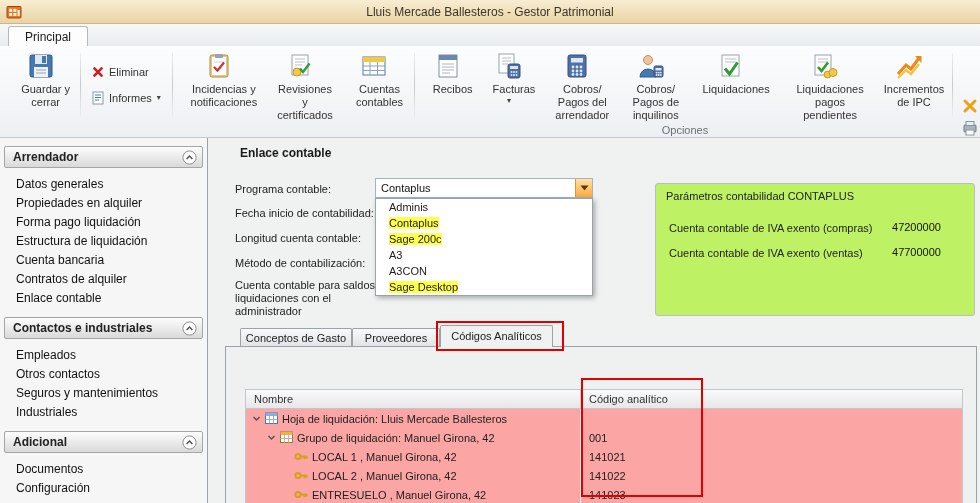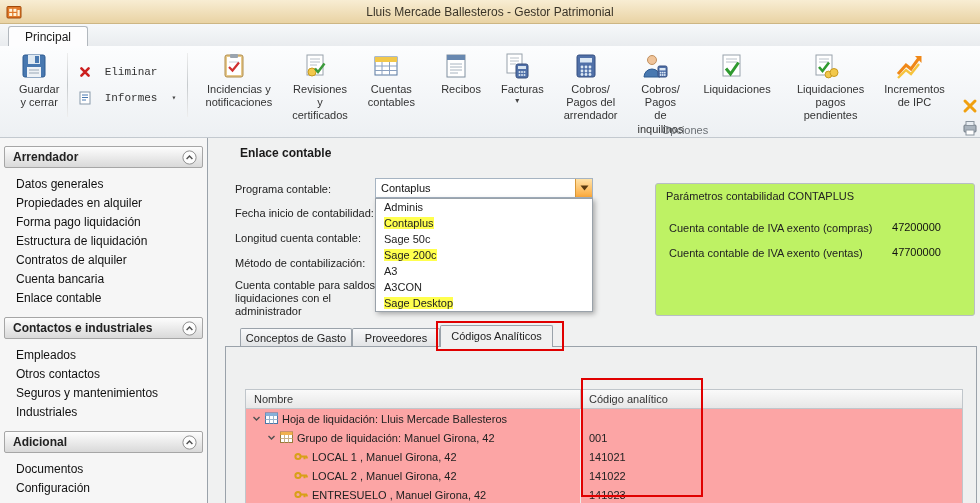--- a/index.html
+++ b/index.html
@@ -20,22 +20,22 @@
         border:1px solid #b2b8be;border-bottom:none;border-radius:3px 3px 0 0;color:#1a1a1a;cursor:pointer;}
   .ribbon{position:absolute;left:0;top:46px;width:100%;height:92px;
           background:linear-gradient(#fcfdfe,#edf0f3);border-bottom:1px solid #c3c9cf;}
   .ribbon-row{display:flex;align-items:flex-start;padding:2px 24px 0 4px;height:76px;}
   .vsep{width:1px;align-self:stretch;margin:5px 3px;background:linear-gradient(#eee,#c6cacd,#eee);}
   .bigbtn{display:flex;flex-direction:column;align-items:center;gap:3px;height:74px;
           padding:4px 5px 0;background:none;border:none;cursor:pointer;
           font-family:"Liberation Sans",sans-serif;font-size:11px;color:#333;}
   .blbl{text-align:center;line-height:1.2;max-width:78px;margin-left:10px;}
   .rb-stack{display:flex;flex-direction:column;gap:9px;padding:16px 4px 0;}
-  .smallbtn{display:flex;align-items:center;gap:14px;background:none;border:none;cursor:pointer;
-            font-family:Liberation Mono, monospace;font-size:11px;color:#333;padding:2px 4px;}
+  .smallbtn{display:flex;align-items:center;gap:5px;background:none;border:none;cursor:pointer;
+            font-family:Liberation Sans, sans-serif;font-size:11px;color:#333;padding:2px 4px;}
   .ddv{font-size:8px;color:#444;line-height:4px;}
   .ribbon-caption{position:absolute;left:640px;bottom:1px;width:90px;text-align:center;
                   font-size:11px;color:#6a6f74;}
   .ribbon-right{position:absolute;right:0;top:52px;width:20px;display:flex;flex-direction:column;
                 gap:6px;overflow:hidden;}
 
   
   .sidebar{position:absolute;left:0;top:138px;width:208px;height:365px;background:#f6f6f6;
            border-right:1px solid #9aa2aa;padding-top:8px;}
   .nav-group{margin:0 4px;}
@@ -51,21 +51,21 @@
   .flabel{position:absolute;font-size:11px;color:#222;white-space:nowrap;}
   .flabel.wrap{white-space:normal;line-height:13px;}
 
   .combo{position:absolute;height:20px;background:#fff;border:1px solid #a6b4c2;display:flex;}
   .combo-input{flex:1;border:none;outline:none;padding:0 5px;font:11px "Liberation Sans",sans-serif;
                color:#111;background:#fff;min-width:0;}
   .combo-btn{width:17px;display:flex;align-items:center;justify-content:center;cursor:pointer;
              background:linear-gradient(#ffe2a8,#fcaa3c);border-left:1px solid #d89838;}
   .droplist{position:absolute;background:#fff;border:1px solid #9aa2aa;z-index:50;
             box-shadow:2px 2px 5px rgba(0,0,0,.3);}
-  .opt{height:16px;line-height:16px;padding:0 8px;font-size:11px;cursor:pointer;white-space:nowrap;}
+  .opt{height:16px;line-height:16px;padding:0 13px;font-size:11px;cursor:pointer;white-space:nowrap;}
   .hl{background:#ffff4e;}
 
   .params{position:absolute;background:#bef264;border:1px solid #b8bec4;border-radius:3px;}
   .params-title{position:absolute;left:10px;top:6px;font-size:11px;color:#222;}
   .prow{position:absolute;left:0;width:100%;height:18px;}
   .plabel{position:absolute;left:13px;top:2px;font-size:11px;white-space:nowrap;}
   .pvalue{position:absolute;left:208px;top:0;width:105px;border:none;background:transparent;
           font:11px "Liberation Sans",sans-serif;color:#111;outline:none;text-align:center;}
 
   .tabs{position:absolute;display:flex;height:21px;z-index:2;}
@@ -350,22 +350,22 @@
               <circle cx="7.5" cy="7.5" r="6.6" fill="#fdfdfd" stroke="#909090"></circle>
               <path d="M4.6 9 L7.5 6 L10.4 9" fill="none" stroke="#505050" stroke-width="1.4"></path>
             </svg>
         </span>
       </div>
       <div class="nav-items">
         <div class="nav-item">Datos generales</div>
         <div class="nav-item">Propiedades en alquiler</div>
         <div class="nav-item">Forma pago liquidación</div>
         <div class="nav-item">Estructura de liquidación</div>
+        <div class="nav-item">Cuenta bancaria</div>
         <div class="nav-item">Contratos de alquiler</div>
-        <div class="nav-item">Cuenta bancaria</div>
         <div class="nav-item">Enlace contable</div>
       </div>
     </div>
     <div class="nav-group">
       <div class="nav-header">
         <span>Contactos e industriales</span>
         <span class="ticon">
           <svg width="15" height="15" viewBox="0 0 15 15">
               <circle cx="7.5" cy="7.5" r="6.6" fill="#fdfdfd" stroke="#909090"></circle>
               <path d="M4.6 9 L7.5 6 L10.4 9" fill="none" stroke="#505050" stroke-width="1.4"></path>
@@ -410,21 +410,20 @@
       <span class="combo-btn">
         <svg width="9" height="6" viewBox="0 0 9 6">
             <polygon points="0.5,0.5 8.5,0.5 4.5,5.5" fill="#5a3a10"></polygon>
           </svg>
       </span>
     </div>
 
     <div class="droplist" style="left:166px;top:60px;width:218px">
       <div class="opt"><span>Adminis</span></div>
       <div class="opt"><span class="hl">Contaplus</span></div>
-      <div class="opt"><span>Sage 50c</span></div>
       <div class="opt"><span class="hl">Sage 200c</span></div>
       <div class="opt"><span>A3</span></div>
       <div class="opt"><span>A3CON</span></div>
       <div class="opt"><span class="hl">Sage Desktop</span></div>
     </div>
 
     <div class="params" style="left:446px;top:45px;width:320px;height:133px">
       <div class="params-title">Parámetros contabilidad CONTAPLUS</div>
       <div class="prow" style="top:36px">
         <span class="plabel">Cuenta contable de IVA exento (compras)</span>

